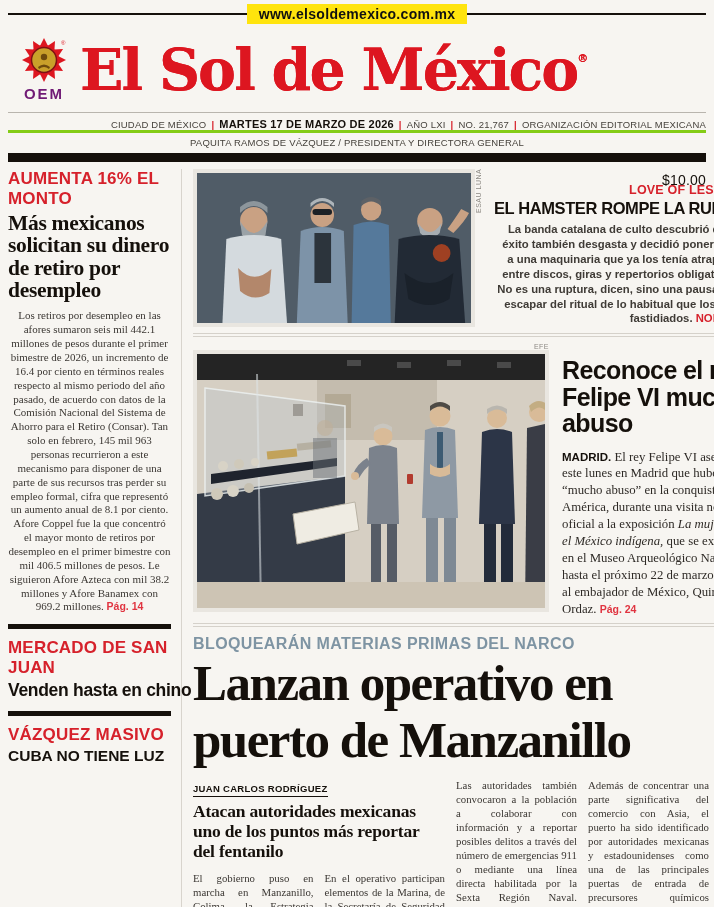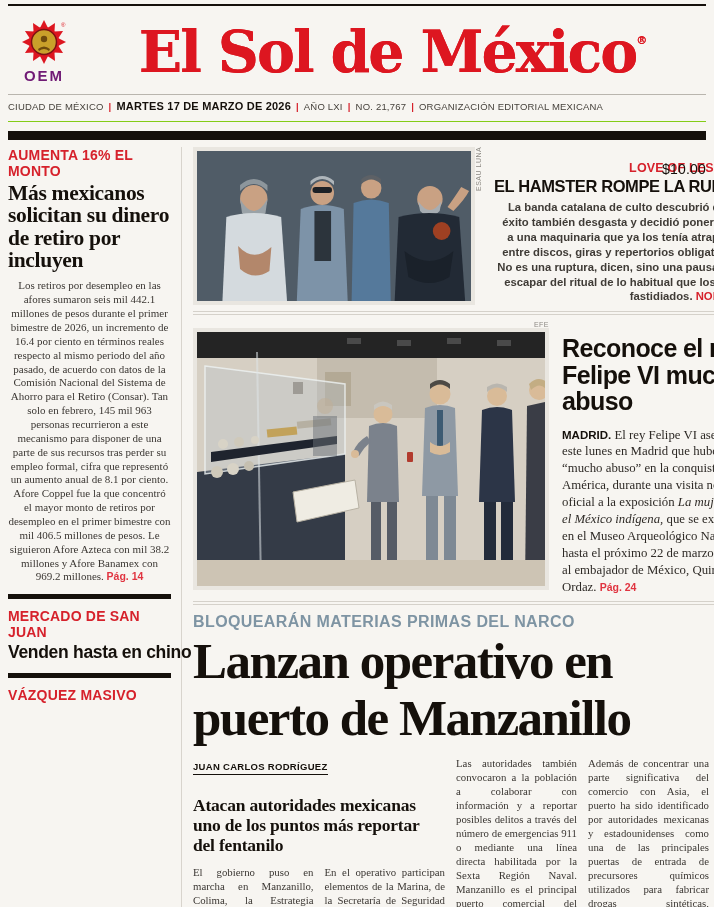--- a/index.html
+++ b/index.html
@@ -15,47 +15,47 @@
   .web-strip{display:flex;align-items:center;padding-top:4px;}
   .web-strip .hline{flex:1;border-top:2px solid #15100b;}
   .web-strip .url{
     background:#ffe40d;color:#111;font-weight:bold;font-size:14px;
     padding:2px 12px;letter-spacing:.3px;white-space:nowrap;
   }
   .masthead{display:flex;align-items:center;margin-top:2px;height:86px;}
   .brand-logo{width:72px;text-align:center;flex:0 0 72px;}
   .brand-logo .oem{font-weight:bold;font-size:15px;letter-spacing:2px;color:#701a75;margin-top:-2px;}
   .brand-title{
-    flex:1;text-align:center;color:#dd1620;
+    flex:1;color:#dd1620;
     font-family:"DejaVu Serif",serif;font-weight:bold;
     font-size:57px;letter-spacing:-2px;line-height:1;white-space:nowrap;
     text-shadow:0 0 0 #dd1620;
   }
   .brand-title .reg{font-size:11px;vertical-align:28px;letter-spacing:0;}
   .dateline{
-    border-top:1px solid #b9b5ae;border-bottom:1px solid #84cc16;
-    text-align:left;font-size:9.5px;color:#46423c;padding:5px 0 9px;
+    border-top:1px solid #b9b5ae;border-bottom:3px solid #84cc16;
+    text-align:right;font-size:9.5px;color:#46423c;padding:5px 0 0;
     letter-spacing:.2px;
   }
   .dateline b{color:#15100b;font-size:11px;}
   .dateline .pipe{color:#d6212b;font-weight:bold;margin:0 5px;}
   .director-row{
     position:relative;text-align:center;font-size:9.5px;color:#46423c;
     padding:4px 0 4px;letter-spacing:.2px;
   }
   .director-row .price{position:absolute;right:0;top:3px;font-weight:normal;color:#15100b;font-size:14px;margin-top:36px;}
   .black-bar{height:9px;background:#15100b;margin-top:1px;}
 
   
   .content{display:flex;margin-top:7px;}
   .rail{width:163px;flex:0 0 163px;padding-right:10px;border-right:1px solid #d8d4cd;}
   .main{flex:1;padding-left:11px;}
 
   
-  .kicker{color:#d6212b;font-weight:bold;font-size:14px;letter-spacing:.2px;}
+  .kicker{color:#d6212b;font-weight:bold;font-size:17px;letter-spacing:.2px;}
   .rail-h1{
     font-family:"Liberation Serif",serif;font-weight:bold;color:#15100b;
     font-size:21.5px;line-height:1.04;margin:3px 0 8px;letter-spacing:-.3px;
   }
   .rail-body-serif{
     font-family:"Liberation Serif",serif;font-size:11px;line-height:1.26;
     color:#3b3733;text-align:center;
   }
   .pageref{color:#e03440;font-weight:bold;font-family:"Liberation Sans",sans-serif;font-size:10.5px;}
   .rail-div{border-top:5px solid #15100b;margin:10px 0 9px;}
@@ -101,21 +101,21 @@
   
   .main-kicker{color:#7e94a3;font-weight:bold;font-size:16px;letter-spacing:.4px;margin:8px 0 2px;}
   .main-headline{
     font-family:"Liberation Serif",serif;font-weight:bold;color:#15100b;
     font-size:51px;line-height:1.1;letter-spacing:-1.5px;margin:2px 0 10px;
   }
   .story-cols{display:flex;gap:11px;}
   .left-block{width:252px;flex:0 0 252px;}
   .byline{
     font-size:9.5px;font-weight:bold;color:#15100b;letter-spacing:.3px;
-    border-bottom:1px solid #15100b;display:inline-block;padding-bottom:2px;margin-bottom:20px;
+    border-bottom:1px solid #15100b;display:inline-block;padding-bottom:2px;margin-bottom:4px;
   }
   .subhead{
     font-family:"Liberation Serif",serif;font-weight:bold;color:#15100b;
     font-size:17.5px;line-height:1.15;letter-spacing:-.2px;margin:0 0 10px;
   }
   .two-cols{display:flex;gap:11px;}
   .bcol{
     flex:1;font-family:"Liberation Serif",serif;font-size:10.8px;line-height:1.3;
     color:#3b3733;text-align:justify;
   }
@@ -124,20 +124,21 @@
     font-size:10.8px;line-height:1.3;color:#3b3733;text-align:justify;
   }
 </style>
 </head>
 <body>
 
 <div class="page">
 
   <div class="web-strip">
     <div class="hline"></div>
+    <div class="url">www.elsoldemexico.com.mx</div>
     <div class="hline"></div>
   </div>
 
   <div class="masthead">
     <div class="brand-logo">
       <svg width="46" height="46" viewBox="0 0 46 46">
         <g fill="#dd1620">
           <g id="ray">
               <path d="M23 1 L27 9 L19 9 Z"></path>
             </g>
@@ -162,45 +163,47 @@
       <div class="oem">OEM</div>
     </div>
     <div class="brand-title"><span>El Sol de México</span><span class="reg">®</span></div>
   </div>
 
   <div class="dateline">
     <span>CIUDAD DE MÉXICO</span><span class="pipe">|</span><b>MARTES 17 DE MARZO DE 2026</b><span class="pipe">|</span><span>AÑO LXI</span><span class="pipe">|</span><span>NO. 21,767</span><span class="pipe">|</span><span>ORGANIZACIÓN EDITORIAL MEXICANA</span>
   </div>
 
   <div class="director-row">
+    <span>PAQUITA RAMOS DE VÁZQUEZ / PRESIDENTA Y DIRECTORA GENERAL</span>
     <span class="price">$10.00</span>
   </div>
   <div class="black-bar"></div>
 
   <div class="content">
 
     <div class="rail">
 
       <div>
         <div class="kicker">AUMENTA 16% EL MONTO</div>
-        <div class="rail-h1">Más mexicanos solicitan su dinero de retiro por incluyen</div>
+        <div class="rail-h1">Más mexicanos solicitan su dinero de retiro por desempleo</div>
         <div class="rail-body-serif"><span>Los retiros por desempleo en las afores sumaron seis mil 442.1 millones de pesos durante el primer bimestre de 2026, un incremento de 16.4 por ciento en términos reales respecto al mismo periodo del año pasado, de acuerdo con datos de la Comisión Nacional del Sistema de Ahorro para el Retiro (Consar). Tan solo en febrero, 145 mil 963 personas recurrieron a este mecanismo para disponer de una parte de sus recursos tras perder su empleo formal, cifra que representó un aumento anual de 8.1 por ciento. Afore Coppel fue la que concentró el mayor monto de retiros por desempleo en el primer bimestre con mil 406.5 millones de pesos. Le siguieron Afore Azteca con mil 38.2 millones y Afore Banamex con 969.2 millones.</span> <span class="pageref">Pág. 14</span></div>
       </div>
 
       <div class="rail-div"></div>
 
       <div>
         <div class="kicker">MERCADO DE SAN JUAN</div>
         <div class="rail-h2">Venden hasta en chino</div>
       </div>
 
       <div class="rail-div"></div>
 
       <div>
         <div class="kicker">VÁZQUEZ MASIVO</div>
+        <div class="rail-h3">CUBA NO TIENE LUZ</div>
       </div>
 
     </div>
 
     <div class="main">
 
       <div class="band-row">
         <div class="band-photo">
           <svg viewBox="0 0 280 150" preserveAspectRatio="none">
             <rect width="280" height="150" fill="#56626e"></rect>

